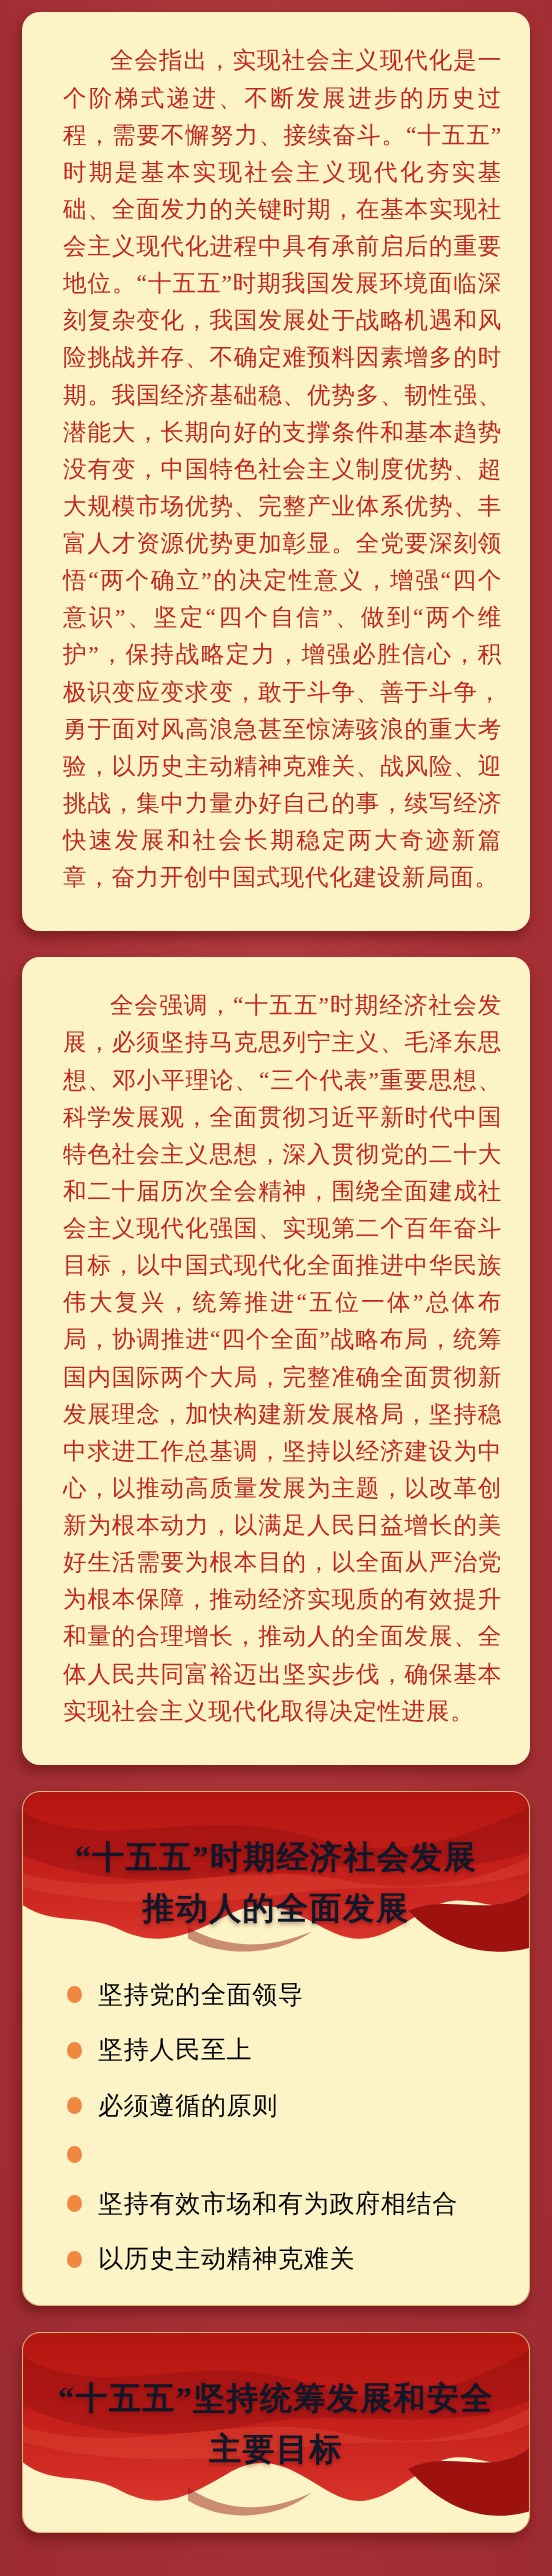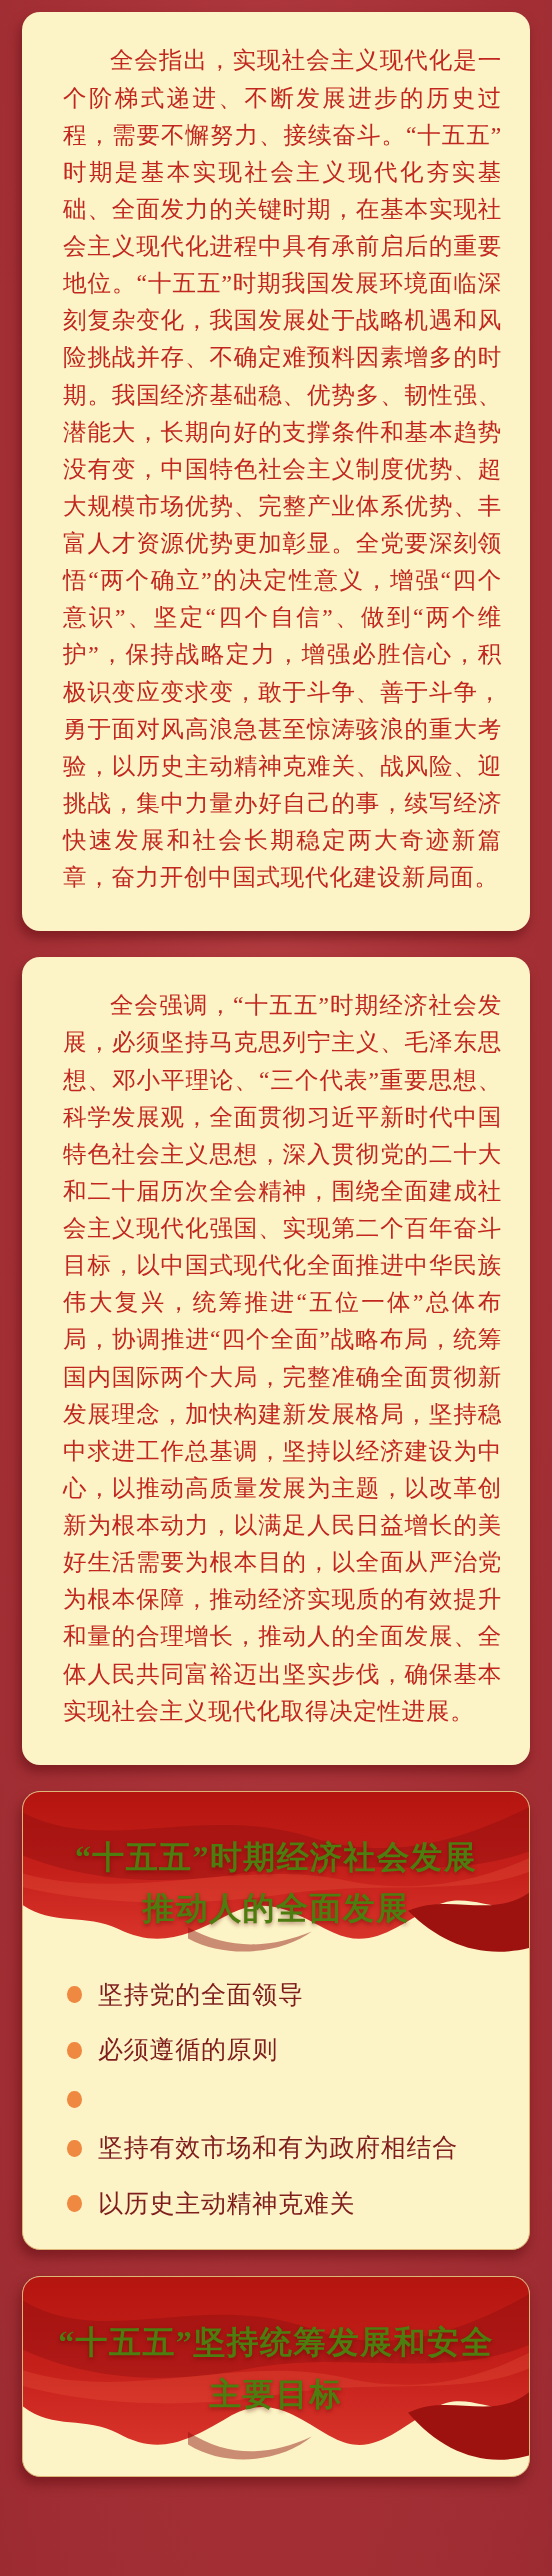--- a/index.html
+++ b/index.html
@@ -51,21 +51,21 @@
     left:0;top:0;
     width:100%;height:100%;
     display:block;
   }
   .flag-title{
     position:relative;
     z-index:2;
     margin:0;
     padding-top:40px;
     text-align:center;
-    color:#4d7c0f;
+    color:#0f172a;
     font-size:32px;
     font-weight:700;
     line-height:1.6;
     letter-spacing:1.4px;
     text-shadow:0 2.1px 4.1px rgba(90,0,0,0.45);
   }
   .principle-list{
     padding:14px 43px 14px 44px;
   }
   .principle{
@@ -76,21 +76,21 @@
   .principle:last-child{margin-bottom:16.6px;}
   .bullet{
     flex:none;
     width:14.5px;
     height:17px;
     border-radius:50%;
     background:#ef8840;
     margin-right:16.6px;
   }
   .principle-label{
-    color:#7f1d1d;
+    color:#000000;
     font-size:25px;
     letter-spacing:0.7px;
     line-height:1.2;
   }
 </style>
 </head>
 <body>
 
 <div class="poster">
 
@@ -120,20 +120,24 @@
       </svg>
       <h2 class="flag-title">
         <span>“十五五”时期经济社会发展</span><br>
         <span>推动人的全面发展</span>
       </h2>
     </div>
     <div class="principle-list">
       <div class="principle">
         <span class="bullet"></span>
         <span class="principle-label">坚持党的全面领导</span>
+      </div>
+      <div class="principle">
+        <span class="bullet"></span>
+        <span class="principle-label">坚持人民至上</span>
       </div>
       <div class="principle">
         <span class="bullet"></span>
         <span class="principle-label">必须遵循的原则</span>
       </div>
       <div class="principle">
         <span class="bullet"></span>
       </div>
       <div class="principle">
         <span class="bullet"></span>

